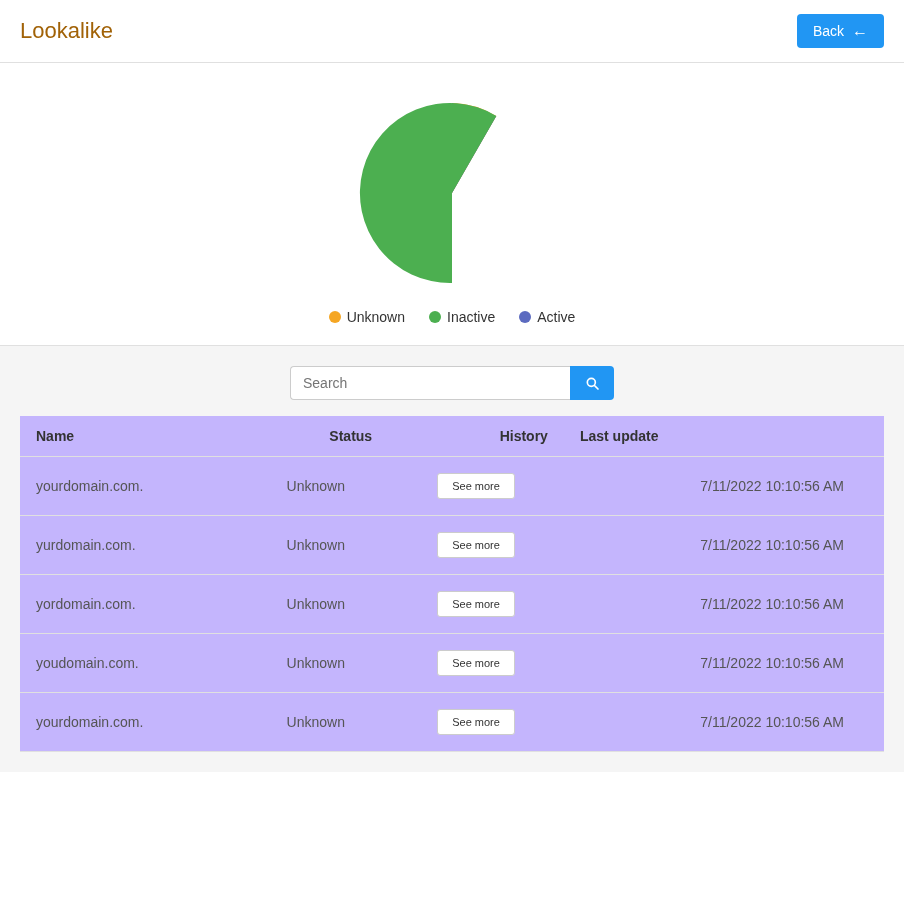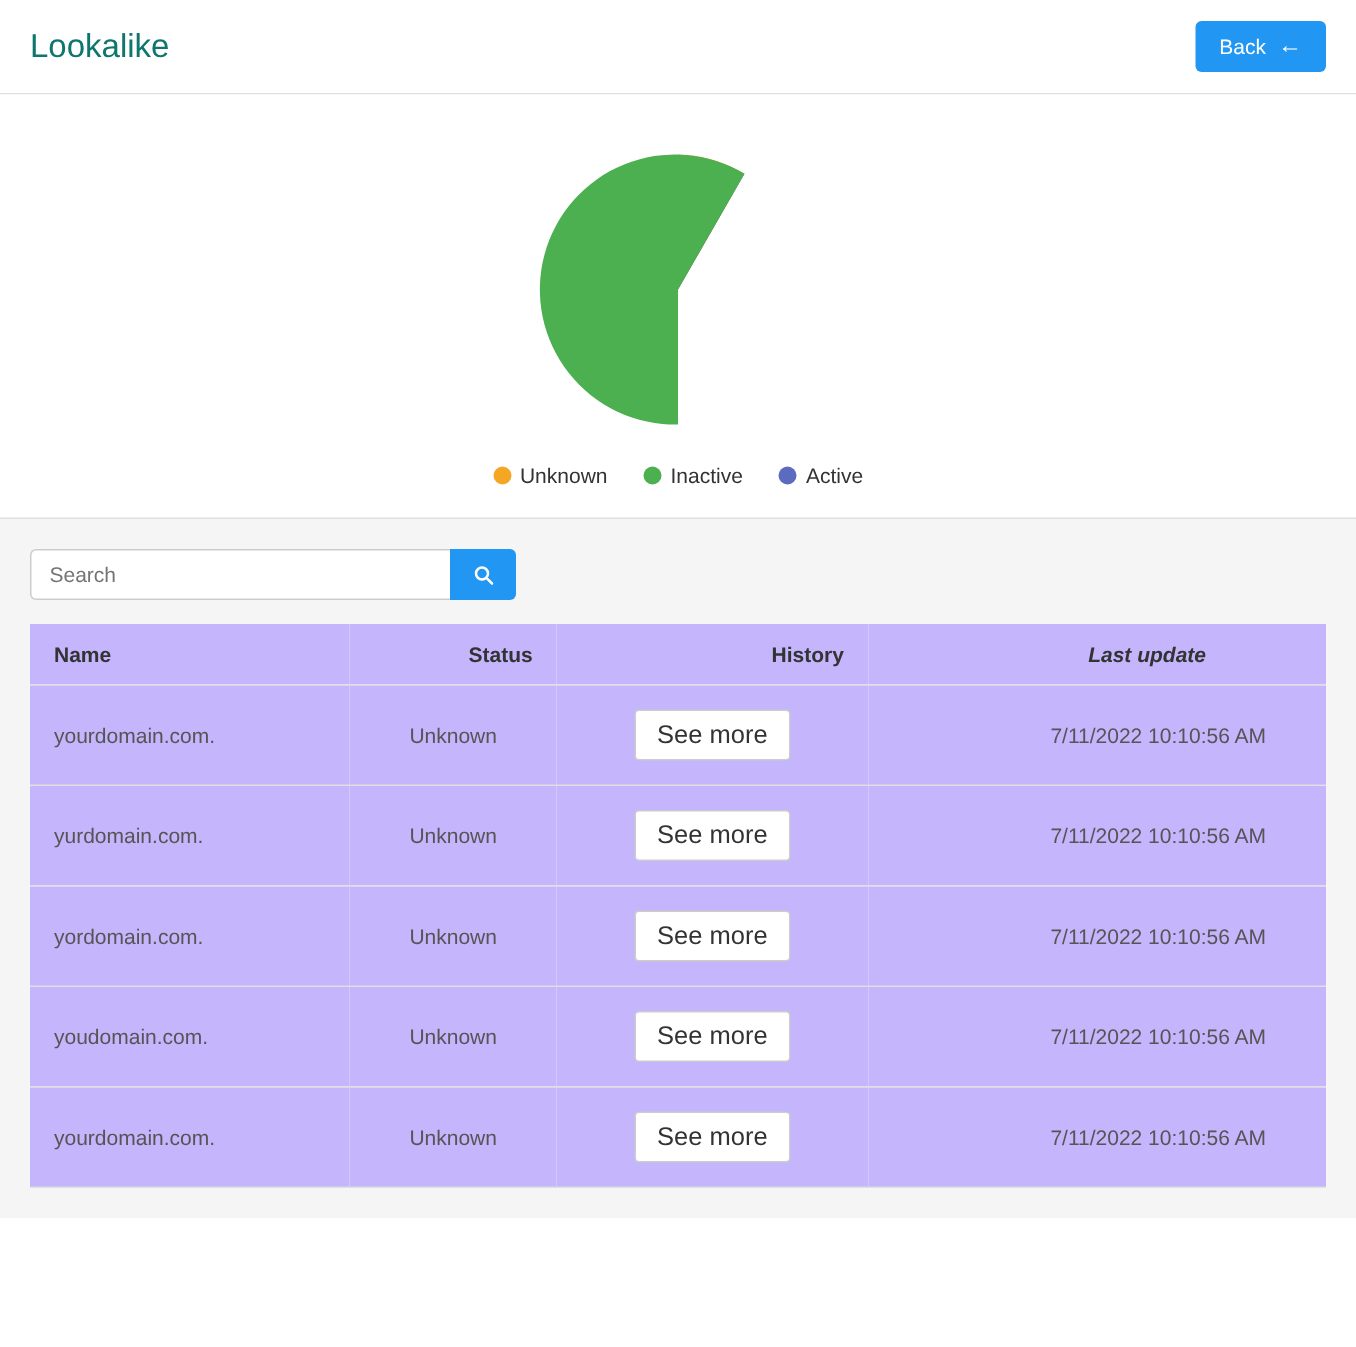--- a/index.html
+++ b/index.html
@@ -9,21 +9,21 @@
     .header {
       display: flex;
       align-items: center;
       justify-content: space-between;
       padding: 14px 20px;
       border-bottom: 1px solid #e0e0e0;
       background: #fff;
     }
     .header-title {
       font-size: 22px;
-      color: #0f766e;
+      color: #a16207;
       font-weight: normal;
     }
     .back-btn {
       display: flex;
       align-items: center;
       gap: 8px;
       background: #2196F3;
       color: #fff;
       border: none;
       border-radius: 4px;
@@ -71,21 +71,21 @@
     }
 
     
     .table-section {
       background: #f5f5f5;
       padding: 20px;
     }
 
     .search-bar {
       display: flex;
-      justify-content: flex-start;
+      justify-content: center;
       margin-bottom: 16px;
       gap: 0;
     }
     .search-input {
       border: 1px solid #ccc;
       padding: 8px 12px;
       font-size: 14px;
       width: 280px;
       border-right: none;
       border-radius: 4px 0 0 4px;
@@ -116,39 +116,39 @@
     }
     .data-table thead tr th {
       padding: 12px 16px;
       text-align: left;
       font-size: 14px;
       font-weight: bold;
       border-bottom: 1px solid #e0e0e0;
       background: #c4b5fd;
     }
     .data-table thead tr th.center { text-align: right; }
-    .data-table thead tr th.right { text-align: right; padding-right: 80px; font-style: italic; }
+    .data-table thead tr th.right { text-align: left; padding-right: 80px; }
 
     .data-table tbody tr {
       border-bottom: 1px solid #e0e0e0;
     }
     .data-table tbody tr td {
       padding: 16px 16px;
       font-size: 14px;
       color: #555;
       background: #c4b5fd;
     }
     .data-table tbody tr td.center { text-align: center; }
     .data-table tbody tr td.right { text-align: right; padding-right: 40px; }
 
     .see-more-btn {
       border: 1px solid #ccc;
       background: #fff;
       padding: 6px 14px;
-      font-size: 17px;
+      font-size: 11px;
       cursor: pointer;
       border-radius: 3px;
       color: #333;
     }
 
     
     .table-wrapper {
       position: relative;
       overflow-y: auto;
       max-height: 460px;

